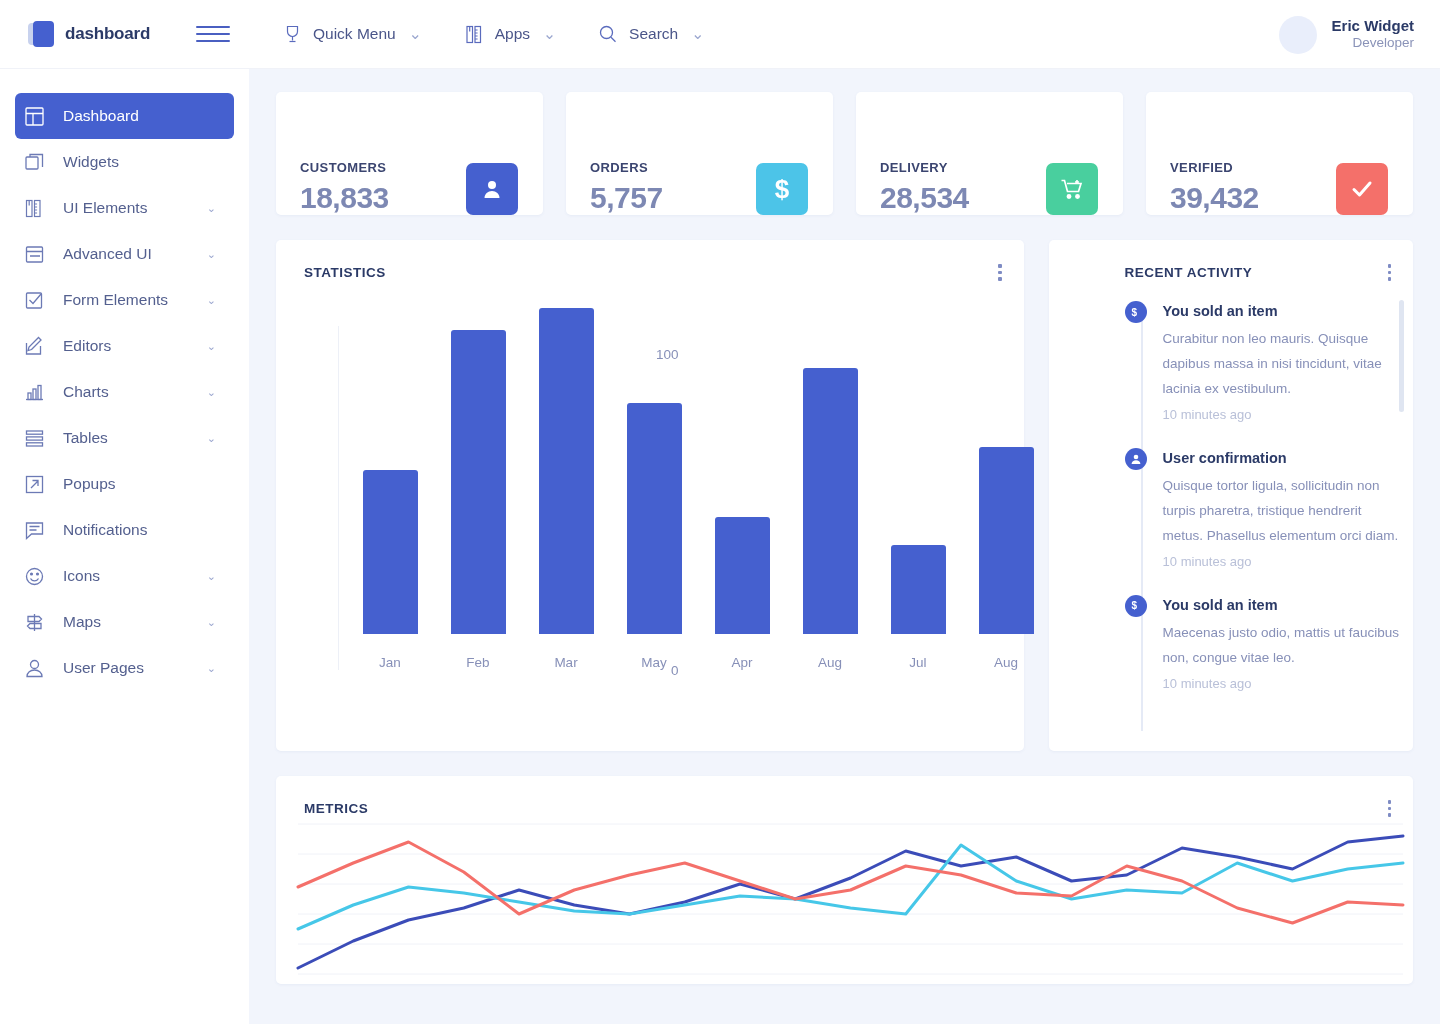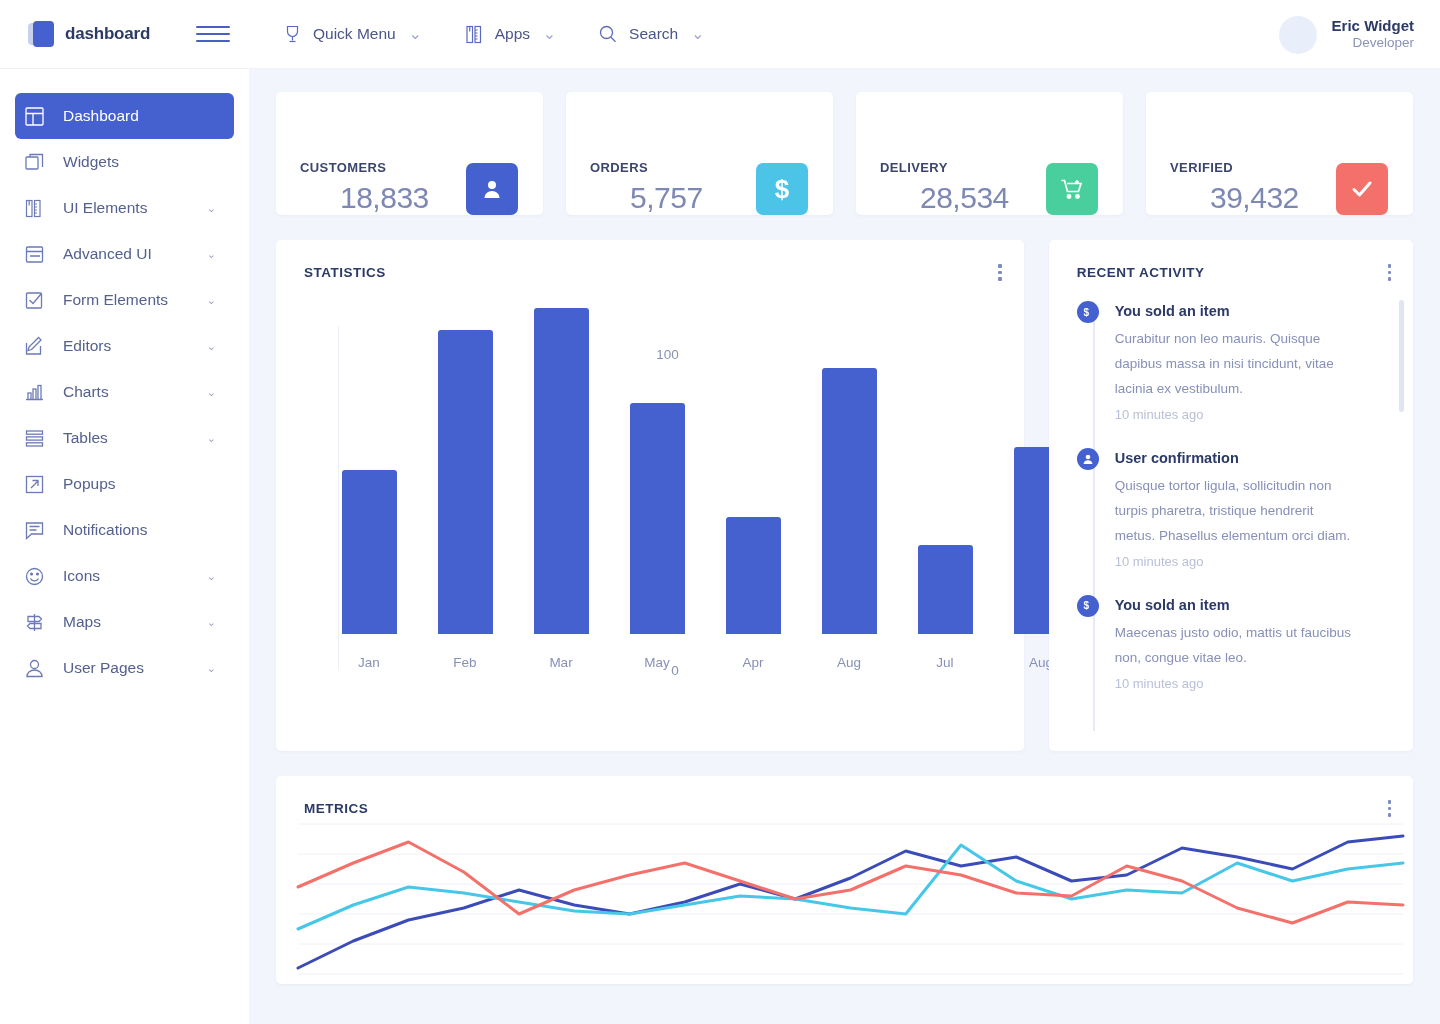--- a/index.html
+++ b/index.html
@@ -70,44 +70,44 @@
     background: #f2f5fc; overflow: hidden;
   }
 
   .cards-row { display: flex; gap: 23px; padding: 23px 27px 0 27px; }
   .stat-card {
     flex: 1; height: 123px; background: #fff; border-radius: 5px;
     display: flex; align-items: flex-end; justify-content: space-between;
     padding: 0 25px 0 24px; box-shadow: 0 1px 3px rgba(90,110,170,.07);
   }
   .stat-label { font-size: 13px; font-weight: 700; color: #3b4570; letter-spacing: .4px; }
-  .stat-value { font-size: 30px; font-weight: 400; color: #7d88b3; margin-top: 6px; letter-spacing: -.5px; margin-left: 40px; }
+  .stat-value { font-size: 30px; font-weight: 700; color: #7d88b3; margin-top: 6px; letter-spacing: -.5px; }
   .stat-icon {
     width: 52px; height: 52px; border-radius: 7px;
     display: flex; align-items: center; justify-content: center; color: #fff;
   }
 
   .mid-row { display: flex; gap: 25px; padding: 25px 27px 0 27px; }
   .panel { background: #fff; border-radius: 5px; box-shadow: 0 1px 3px rgba(90,110,170,.07); position: relative; }
   .panel-title {
     font-size: 13.5px; font-weight: 700; color: #2b3a67;
     letter-spacing: .5px; padding: 25px 0 0 28px;
   }
   .kebab { position: absolute; right: 22px; top: 24px; cursor: pointer; }
   .kebab i { display: block; width: 3.5px; height: 3.5px; background: #7f8cc4; border-radius: 1px; margin-bottom: 3px; }
 
   .stats-panel { width: 749px; height: 511px; }
   .chart-area { position: relative; margin: 28px 0 0 0; height: 420px; }
   .y-label { position: absolute; right: 0; font-size: 13.5px; color: #8790b8; transform: translateY(-50%); }
-  .bars { position: absolute; left: 51px; bottom: 58px; display: flex; align-items: flex-end; gap: 12px; justify-content: space-between; }
+  .bars { position: absolute; left: 72px; bottom: 58px; display: flex; align-items: flex-end; gap: 4px; justify-content: space-between; }
   .bar-slot { width: 84px; display: flex; flex-direction: column; align-items: center; }
   .bar { width: 55px; background: #4560cf; border-radius: 3px 3px 0 0; }
   .bar-label { font-size: 13.5px; color: #8790b8; margin-top: 21px; }
 
-  .activity-panel { width: 365px; height: 511px; overflow: hidden; }
+  .activity-panel { width: 365px; height: 511px; overflow: hidden; padding-left: 48px; }
   .activity-list { margin: 21px 0 0 0; padding-left: 28px; position: relative; }
   .timeline-line { position: absolute; left: 44px; top: 14px; bottom: -40px; width: 2px; background: #e5eaf6; }
   .act-item { position: relative; padding-left: 38px; margin-bottom: 26px; }
   .act-dot {
     position: absolute; left: 0; top: 0; width: 22px; height: 22px; border-radius: 50%;
     background: #4560cf; color: #fff; display: flex; align-items: center; justify-content: center;
   }
   .act-title { font-size: 14.5px; font-weight: 700; color: #2b3a67; padding-top: 2px; }
   .act-text { font-size: 13.5px; color: #8790b8; line-height: 1.85; margin-top: 8px; width: 240px; }
   .act-time { font-size: 13px; color: #b9c0d8; margin-top: 5px; }

